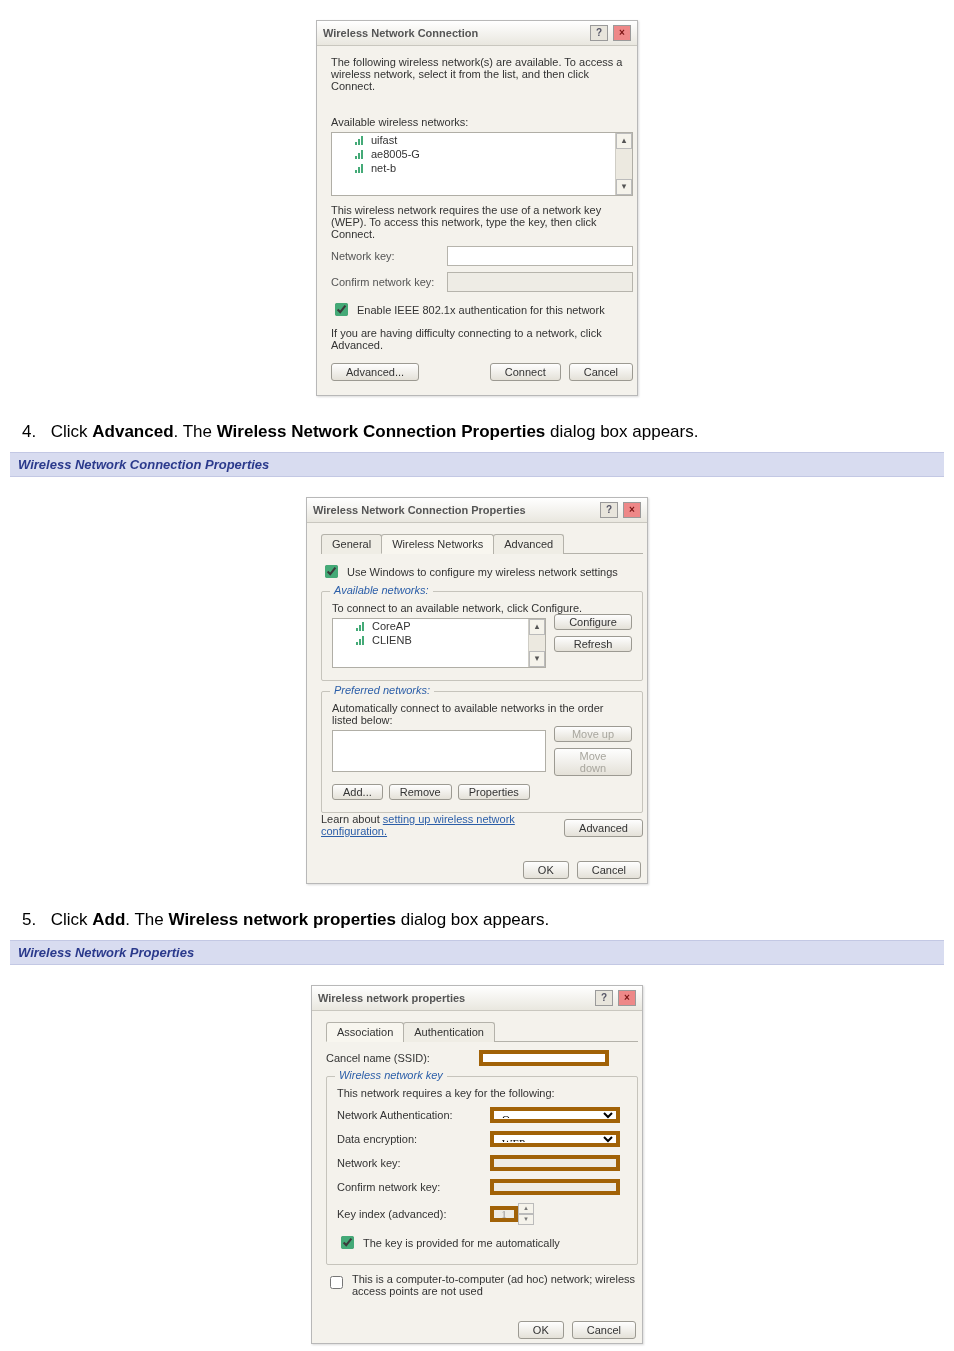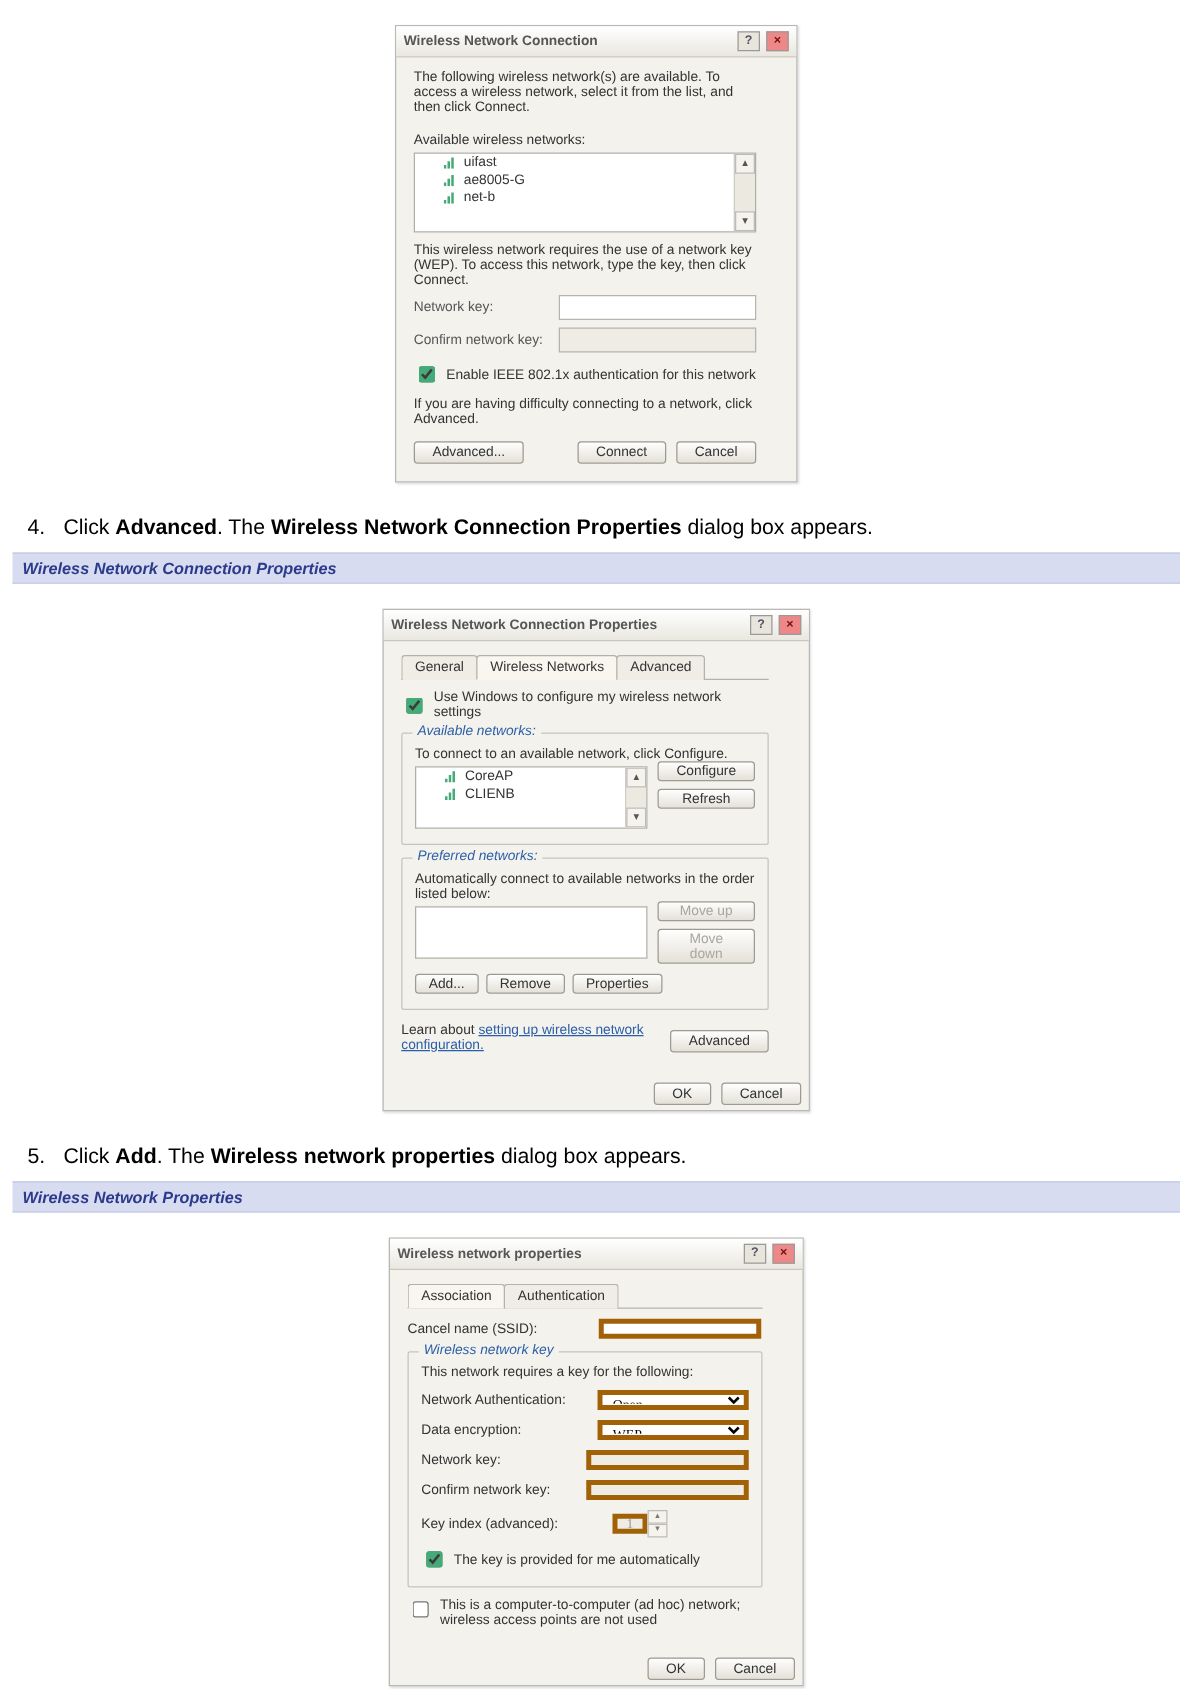--- a/index.html
+++ b/index.html
@@ -40,21 +40,21 @@
     width: 16px; height: 14px;
     line-height: 14px;
     text-align: center;
     margin-left: 2px;
     border: 1px solid #9a9a9a;
     font-size: 10px;
     font-weight: bold;
   }
   .btn-help { background: #e8e5dc; color: #556; }
   .btn-close { background: #e88; color: #711; }
-  .dlg-body { padding: 10px 32px 14px 14px; }
+  .dlg-body { padding: 10px 4px 14px 14px; }
   .dlg1 { width: 320px; }
   .listbox {
     border: 1px solid #b0aea6;
     background: #fff;
     margin-top: 4px;
     height: 62px;
     overflow: hidden;
     position: relative;
   }
   .listbox .scroll {
@@ -169,21 +169,21 @@
     <div class="dialog dlg1">
       <div class="titlebar">
         <span>Wireless Network Connection</span>
         <span class="title-btns">
           <span class="btn-help">?</span>
           <span class="btn-close">×</span>
         </span>
       </div>
       <div class="dlg-body">
         <div>The following wireless network(s) are available. To access a wireless network, select it from the list, and then click Connect.</div>
-        <div style="margin-top:14px">Available wireless networks:</div>
+        <div style="margin-top:24px">Available wireless networks:</div>
         <div class="listbox">
           <div class="list-item">
             <span class="sig">
                 <svg viewBox="0 0 10 10">
                   <rect x="0" y="7" width="2" height="3" fill="#4a7"></rect>
                   <rect x="3" y="4" width="2" height="6" fill="#4a7"></rect>
                   <rect x="6" y="1" width="2" height="9" fill="#4a7"></rect>
                 </svg>
               </span>
             <span>uifast</span>
@@ -313,21 +313,21 @@
               <button class="win small disabled">Move down</button>
             </div>
           </div>
           <div style="margin-top:8px; display:flex; gap:6px;">
             <button class="win small">Add...</button>
             <button class="win small">Remove</button>
             <button class="win small">Properties</button>
           </div>
         </div>
 
-        <div style="margin-top:10px; display:flex; align-items:flex-end;">
+        <div style="display:flex; align-items:flex-end;">
           <div style="flex:1;">
             <span>Learn about </span><span class="link">setting up wireless network configuration.</span>
           </div>
           <button class="win">Advanced</button>
         </div>
       </div>
       <div class="footer-row">
         <button class="win">OK</button>
         <button class="win">Cancel</button>
       </div>

